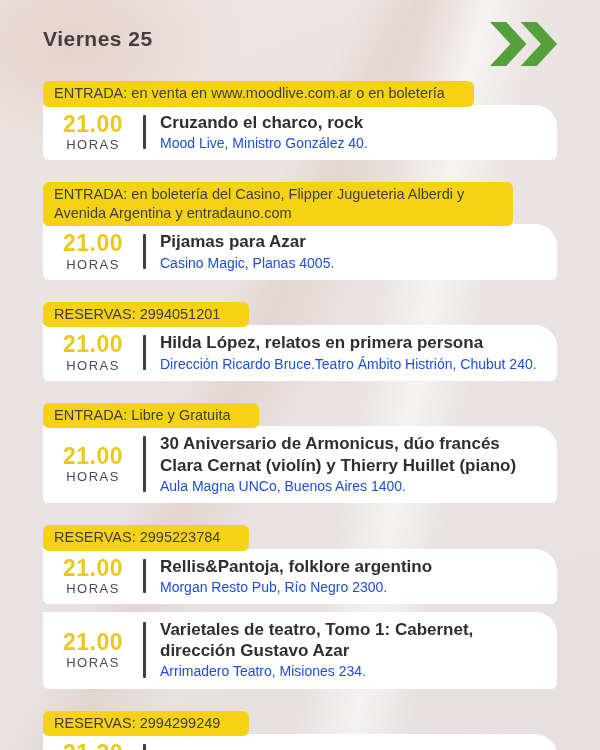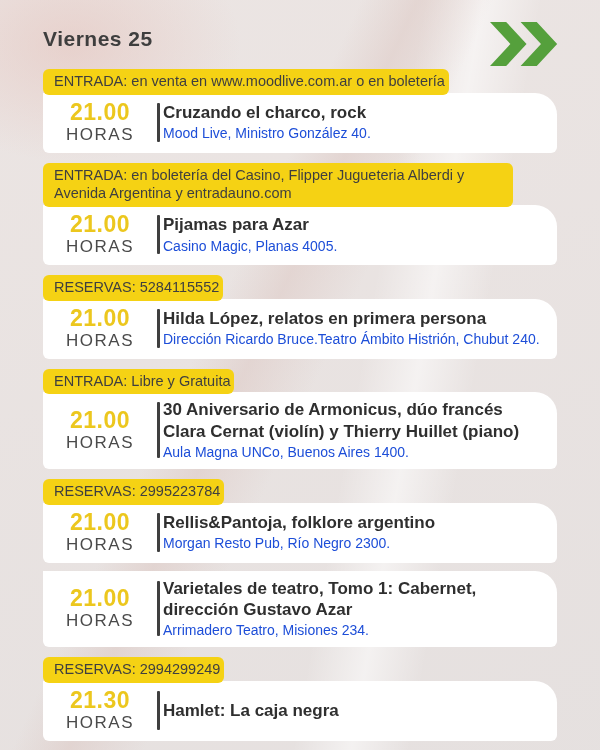--- a/index.html
+++ b/index.html
@@ -17,34 +17,34 @@
   .page { padding:26px 43px 0 43px; position:relative; }
   .page-title {
     font-size:21px; font-weight:bold; color:#3e3e3e; letter-spacing:0.5px;
     margin-bottom:17px; line-height:1.25;
   }
   .chevrons { position:absolute; top:19px; left:490px; width:68px; height:50px; }
   .section { margin-bottom:10px; }
   .entry-label {
     display:inline-block; background:#f5d214; color:#3f3f3f;
     font-size:14.5px; line-height:1.28; font-weight:400;
-    padding:3px 4px 4px 11px; border-radius:6px; max-width:470px;
-    position:relative; z-index:2; vertical-align:bottom;
+    padding:3px 29px 4px 11px; border-radius:6px; max-width:470px;
+    position:relative; z-index:2; vertical-align:bottom;margin-top:12px;
   }
   .event-card {
     background:#ffffff; border-radius:0 22px 6px 6px;
     margin-top:-2px; position:relative; z-index:1;
     display:flex; align-items:center; padding:7px 16px 8px 0;
     min-height:48px;
   }
-  .time-col { width:114px; flex-shrink:0; text-align:center; }
+  .time-col { width:100px; flex-shrink:0; text-align:center; }
   .event-time { display:block; font-size:23px; font-weight:bold; color:#ecc71e; letter-spacing:0.5px; line-height:1.05; }
-  .event-time-unit { display:block; font-size:17px; color:#4a4a4a; letter-spacing:1.5px; margin-top:1px;text-align:center; }
+  .event-time-unit { display:block; font-size:13px; color:#4a4a4a; letter-spacing:1.5px; margin-top:1px;text-align:center; }
   .v-divider { width:3px; background:#3f3f3f; align-self:stretch; margin:3px 0; flex-shrink:0; border-radius:1px; }
-  .info-col { padding-left:3px; max-width:398px; }
+  .info-col { padding-left:14px; max-width:398px; }
   .event-title { font-size:17px; font-weight:bold; color:#2f2f2f; line-height:1.25; }
   .event-venue { font-size:14px; color:#1d4ed8; line-height:1.3; margin-top:1px; }
 </style>
 </head>
 <body>
 
 <div class="page">
 
   <div class="page-title">Viernes 25</div>
 
@@ -77,21 +77,21 @@
       </div>
       <div class="v-divider"></div>
       <div class="info-col">
         <div class="event-title">Pijamas para Azar</div>
         <div class="event-venue">Casino Magic, Planas 4005.</div>
       </div>
     </div>
   </div>
 
   <div class="section">
-    <div class="entry-label">RESERVAS: 5284115552</div>
+    <div class="entry-label">RESERVAS: 2994051201</div>
     <div class="event-card">
       <div class="time-col">
         <span class="event-time">21.00</span>
         <span class="event-time-unit">HORAS</span>
       </div>
       <div class="v-divider"></div>
       <div class="info-col">
         <div class="event-title">Hilda López, relatos en primera persona</div>
         <div class="event-venue">Dirección Ricardo Bruce.Teatro Ámbito Histrión, Chubut 240.</div>
       </div>

